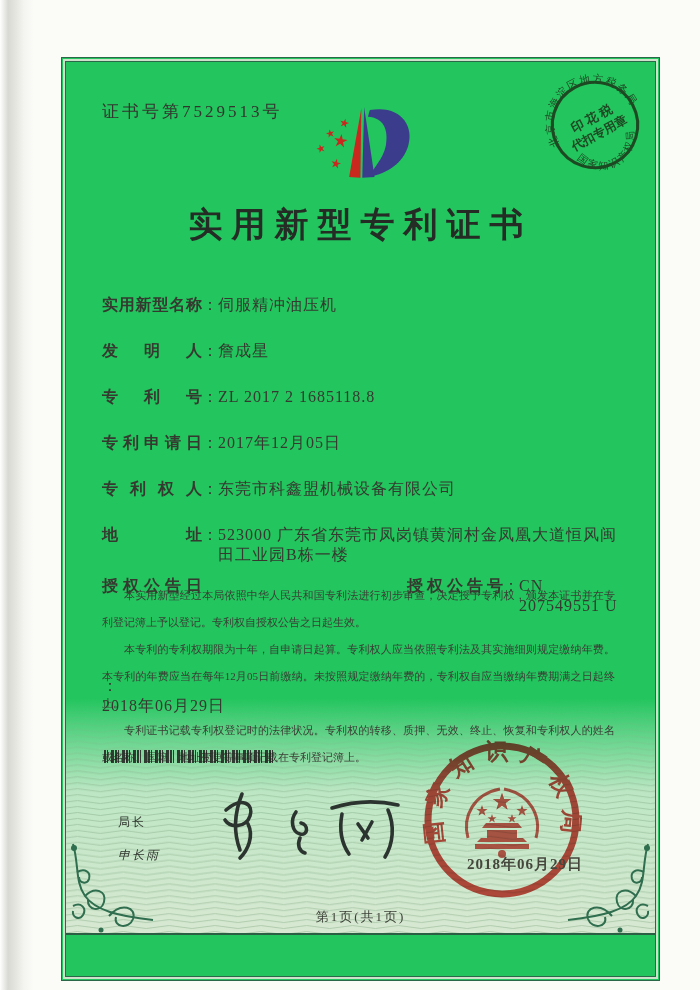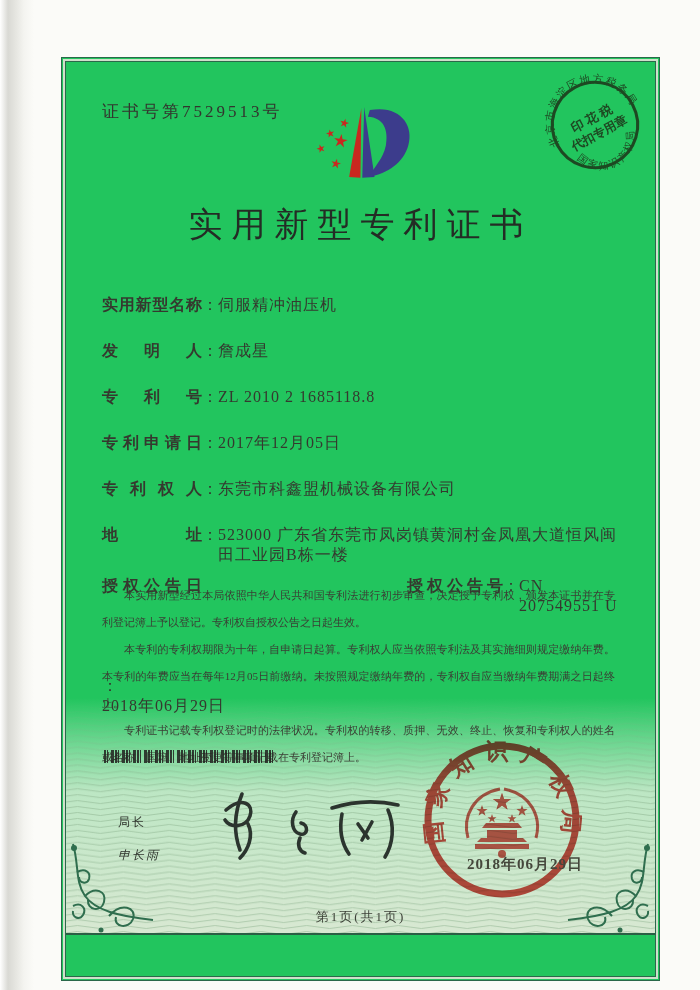--- a/index.html
+++ b/index.html
@@ -12,21 +12,21 @@
     border:1px solid #2b684a; background:#22c55e; }
   .frame::before { content:""; position:absolute; inset:1px; border:2px solid #cfe0cb; pointer-events:none; z-index:5; }
   .frame::after  { content:""; position:absolute; inset:3px; border:1px solid #2b684a; pointer-events:none; z-index:5; }
   .inner { position:absolute; inset:4px; overflow:hidden; }
 
   .cert-no { position:absolute; left:36px; top:38px; font-size:17px; letter-spacing:3px; color:#33342e; }
 
   .logo { position:absolute; left:221px; top:41px; width:160px; height:97px; }
 
   .title { position:absolute; left:0; top:140px; width:100%; text-align:center;
-    font-size:34px; font-weight:400; letter-spacing:9px; color:#242c25; }
+    font-size:34px; font-weight:700; letter-spacing:9px; color:#242c25; }
 
   .fields { position:absolute; left:36px; top:233px; right:36px; font-size:16px; color:#35392f; }
   .frow { display:flex; margin-bottom:26px; line-height:1.25; }
   .flabel { display:inline-block; width:100px; text-align:justify; text-align-last:justify; flex:0 0 100px;font-weight:bold; }
   .fcolon { flex:0 0 14px; }
   .fvalue { letter-spacing:1px; max-width:436px; }
   .frow.addr { margin-bottom:11px; }
   .frow.grant { position:relative;flex-direction:column; }
   .grant-no-pair { position:absolute; left:305px; top:0; display:flex; }
   .grant-no-pair .flabel { width:96px; flex-basis:96px; }
@@ -141,21 +141,21 @@
           <span class="fvalue">伺服精冲油压机</span>
         </div>
         <div class="frow">
           <span class="flabel">发明人</span>
             <span class="fcolon">：</span>
           <span class="fvalue">詹成星</span>
         </div>
         <div class="frow">
           <span class="flabel">专利号</span>
             <span class="fcolon">：</span>
-          <span class="fvalue">ZL 2010 2 1685118.8</span>
+          <span class="fvalue">ZL 2017 2 1685118.8</span>
         </div>
         <div class="frow">
           <span class="flabel">专利申请日</span>
             <span class="fcolon">：</span>
           <span class="fvalue">2017年12月05日</span>
         </div>
         <div class="frow">
           <span class="flabel">专利权人</span>
             <span class="fcolon">：</span>
           <span class="fvalue">东莞市科鑫盟机械设备有限公司</span>

